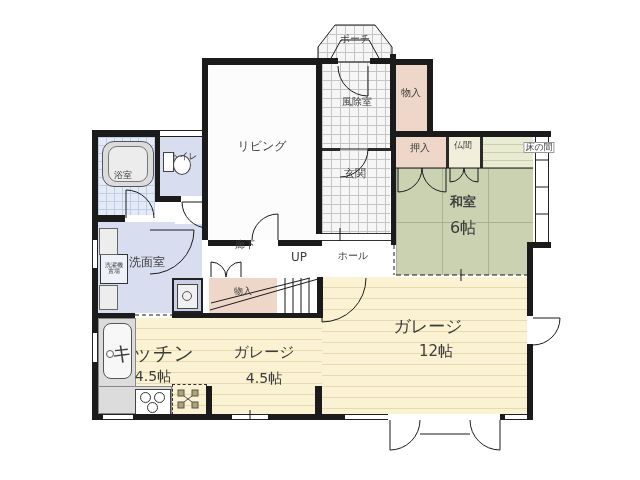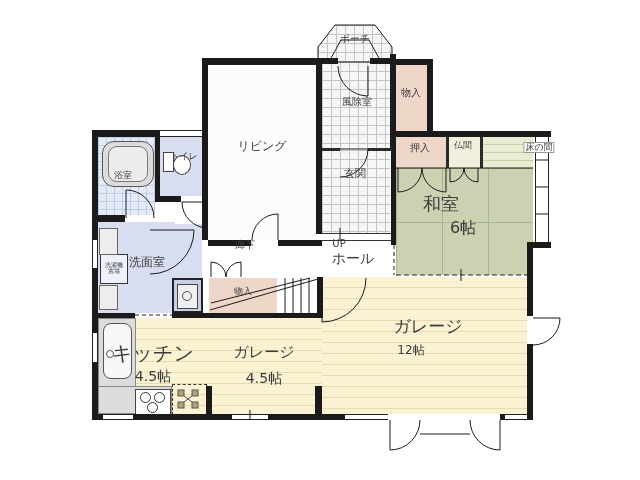--- a/index.html
+++ b/index.html
@@ -167,29 +167,29 @@
   </svg>
 
   <span class="label" style="left:355px;top:34px;font-size:10px;">ポーチ</span>
   <span class="label" style="left:357px;top:97px;font-size:10px;">風除室</span>
   <span class="label" style="left:411px;top:88px;font-size:10px;">物入</span>
   <span class="label" style="left:262px;top:140px;font-size:12px;">リビング</span>
   <span class="label" style="left:355px;top:168px;font-size:11px;">玄関</span>
   <span class="label" style="left:420px;top:143px;font-size:10px;">押入</span>
   <span class="label" style="left:463px;top:141px;font-size:9px;">仏間</span>
   <span class="label boxed" style="left:507px;top:142px;font-size:9px;margin-left:32px;">床の間</span>
-  <span class="label" style="left:441px;top:195px;font-size:18px;">和室</span>
+  <span class="label" style="left:463px;top:195px;font-size:13px;font-weight:bold;">和室</span>
   <span class="label" style="left:463px;top:220px;font-size:16px;">6帖</span>
   <span class="label" style="left:184px;top:152px;font-size:9px;">トイレ</span>
   <span class="label" style="left:123px;top:171px;font-size:9px;">浴室</span>
   <span class="label" style="left:147px;top:256px;font-size:12px;">洗面室</span>
   <span class="label" style="left:245px;top:240px;font-size:10px;">廊下</span>
-  <span class="label" style="left:299px;top:239px;font-size:10px;margin-left:40px;">UP</span>
-  <span class="label" style="left:353px;top:251px;font-size:14px;">ホール</span>
+  <span class="label" style="left:299px;top:251px;font-size:12px;">UP</span>
+  <span class="label" style="left:353px;top:251px;font-size:10px;">ホール</span>
   <span class="label" style="left:243px;top:287px;font-size:9px;">物入</span>
   <span class="label" style="left:428px;top:318px;font-size:17px;">ガレージ</span>
-  <span class="label" style="left:411px;top:344px;font-size:12px;">12帖</span>
+  <span class="label" style="left:436px;top:344px;font-size:15px;">12帖</span>
   <span class="label" style="left:264px;top:345px;font-size:15px;">ガレージ</span>
   <span class="label" style="left:264px;top:371px;font-size:14px;">4.5帖</span>
   <span class="label" style="left:153px;top:343px;font-size:20px;">キッチン</span>
   <span class="label" style="left:153px;top:369px;font-size:14px;">4.5帖</span>
 
 </div>
 
 </body></html>

